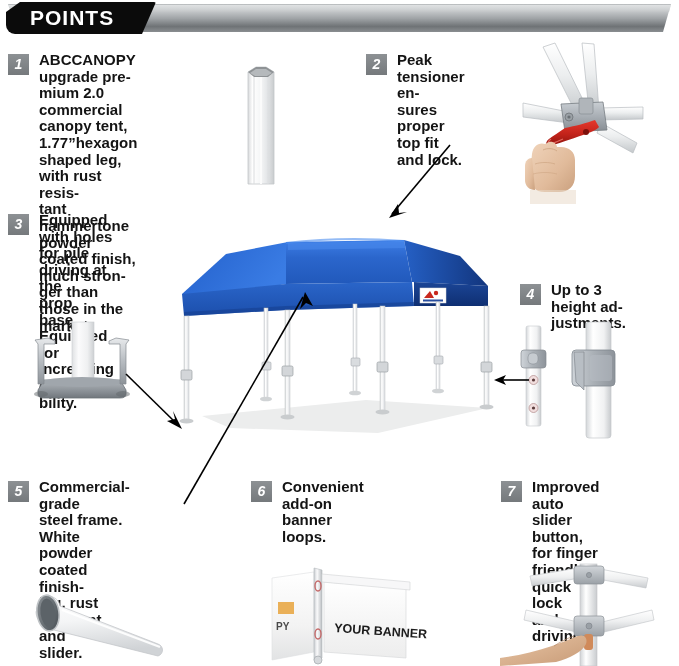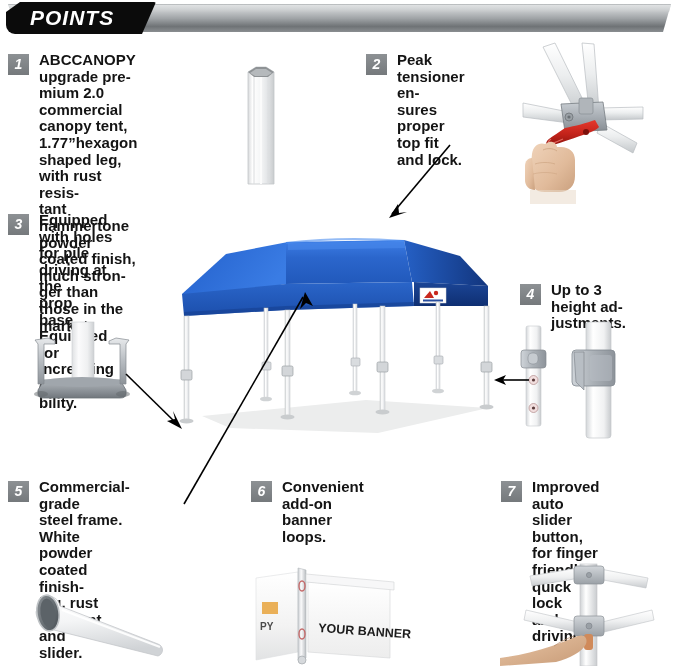--- a/index.html
+++ b/index.html
@@ -24,21 +24,21 @@
     opacity:.85;
   }
   .header-tab{
     position:absolute;left:6px;top:2px;width:150px;height:32px;
     background:#0b0b0b;
     border-radius:9px 2px 2px 9px;
     clip-path:polygon(14px 0,150px 0,136px 32px,0 32px,0 10px);
   }
   .header-tab-label{
     position:absolute;left:30px;top:6px;
-    font-size:21px;font-weight:bold;font-style:italic;
+    font-size:21px;font-weight:bold;
     color:#ffffff;letter-spacing:1px;
     font-family:"Liberation Sans", sans-serif;
   }
   .header-title{
     position:absolute;left:0;top:7px;width:645px;
     text-align:right;padding-right:36px;box-sizing:border-box;
     font-size:15.5px;font-weight:bold;font-style:italic;color:#ffffff;
     text-shadow:-1px -1px 0 #4b4f52,1px -1px 0 #4b4f52,-1px 1px 0 #4b4f52,1px 1px 0 #4b4f52;
     letter-spacing:.2px;
   }
@@ -374,21 +374,21 @@
     <path d="M48,24 L146,61" fill="none" stroke="#ffffff" stroke-width="2.4" opacity=".9"></path>
   </svg>
 </div>
 
 <div class="point" style="left:251px;top:481px;">
   <div class="badge">6</div>
   <div class="ptext">Convenient add-on
 banner loops.</div>
 </div>
 
-<div class="art" style="left:244px;top:560px;text-decoration:underline;">
+<div class="art" style="left:260px;top:560px;text-decoration:underline;">
   <svg width="216" height="106" viewBox="0 0 216 106">
     <defs>
       <linearGradient id="fabG" x1="0" y1="0" x2="0" y2="1">
         <stop offset="0%" stop-color="#ffffff"></stop>
         <stop offset="60%" stop-color="#f3f3f3"></stop>
         <stop offset="100%" stop-color="#e2e3e4"></stop>
       </linearGradient>
       <linearGradient id="bannerG" x1="0" y1="0" x2="0" y2="1">
         <stop offset="0%" stop-color="#ffffff"></stop>
         <stop offset="100%" stop-color="#ededed"></stop>

